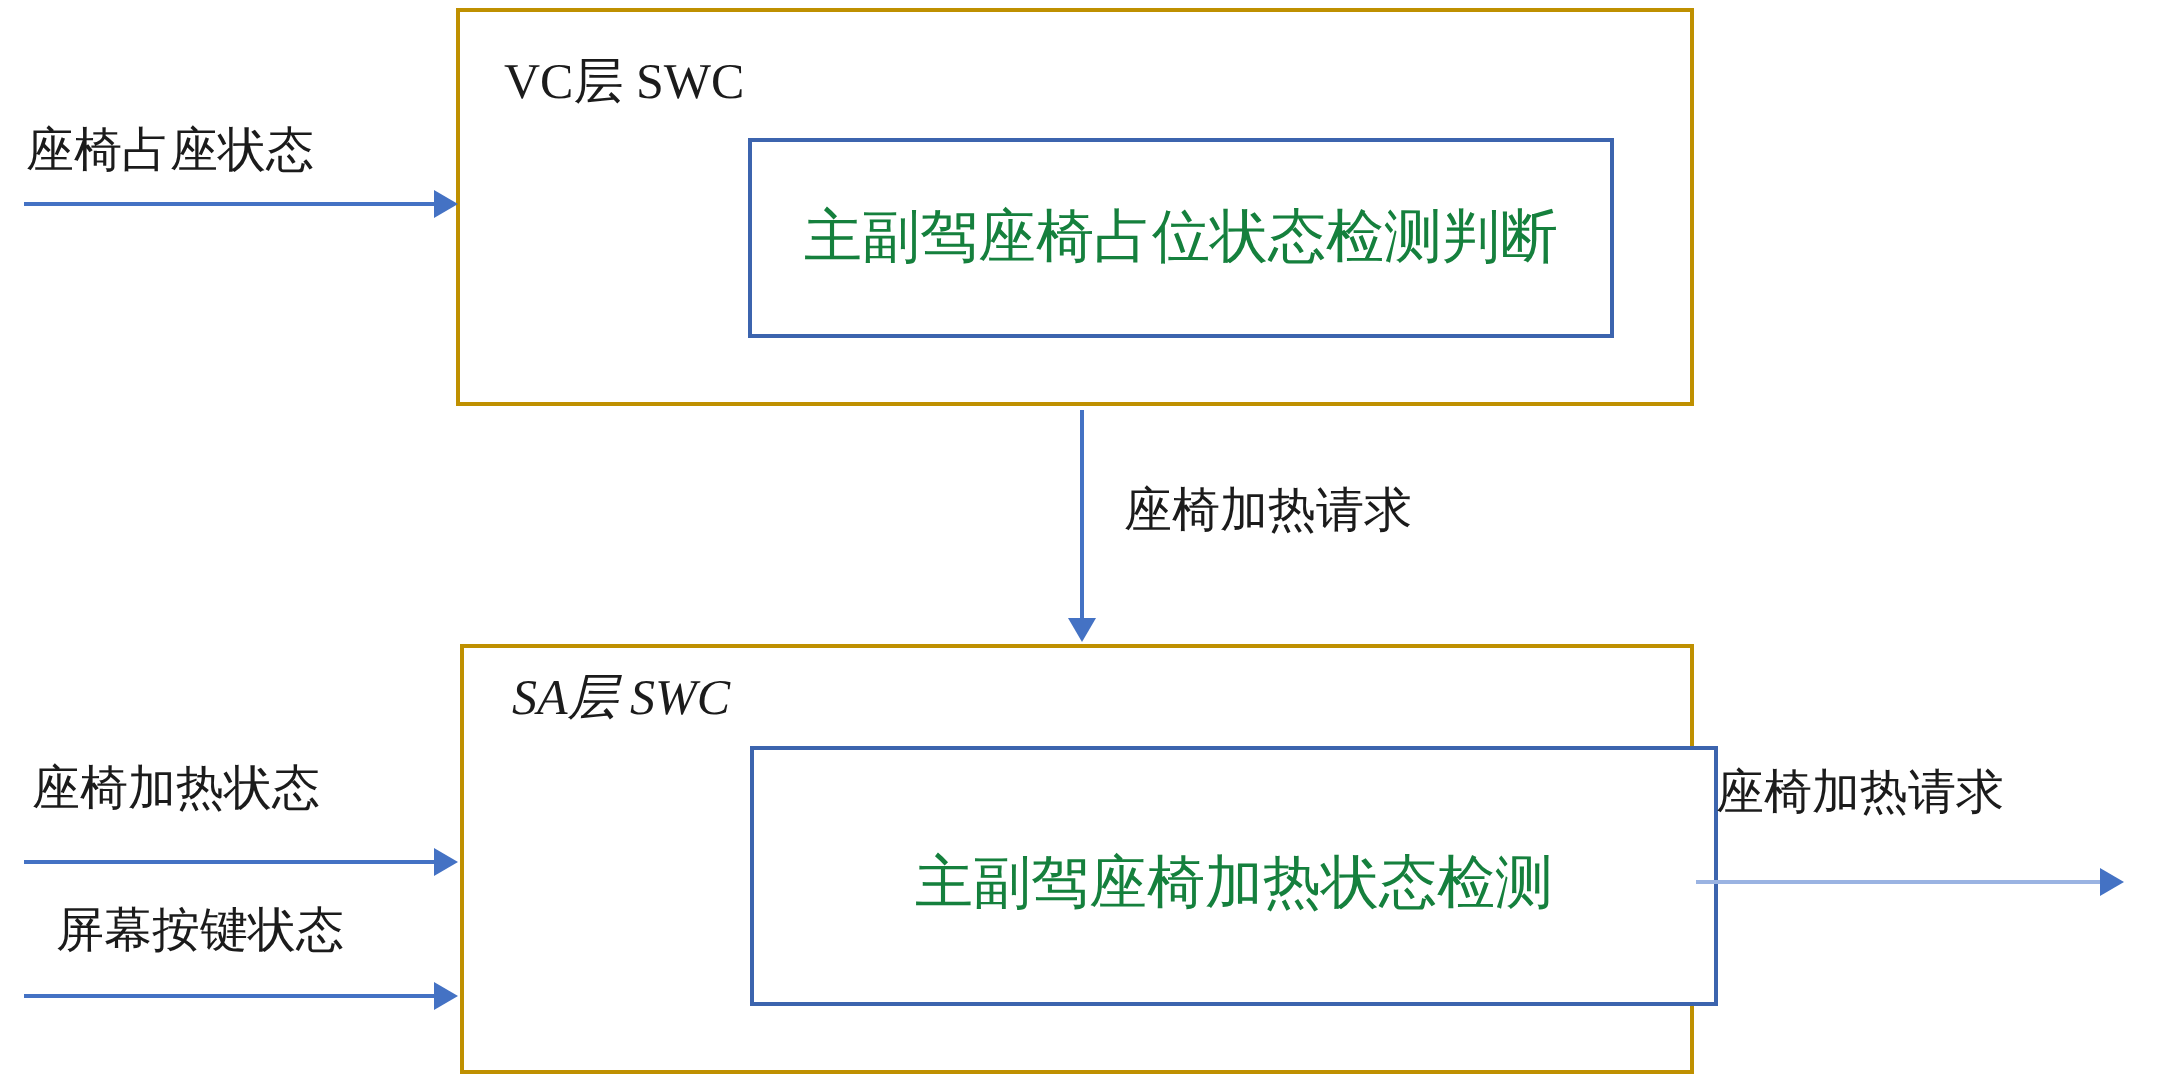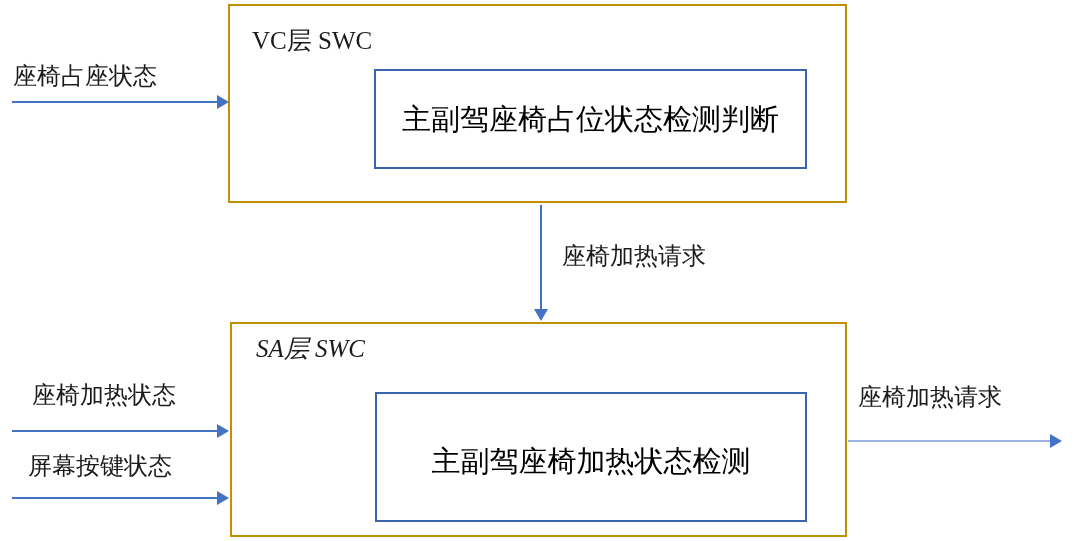--- a/index.html
+++ b/index.html
@@ -44,35 +44,35 @@
     border: 2px solid #3C64AE;
     background: #ffffff;
     box-sizing: border-box;
     display: flex;
     flex-direction: column;
     align-items: center;
     justify-content: center;
     text-align: center;
     font-size: 29px;
     line-height: 48px;
-    color: #000000;
+    color: #15803d;
   }
   .vc-inner { left: 374px; top: 69px;  width: 433px; height: 100px; }
-  .sa-inner { left: 375px; top: 392px; width: 432px; height: 130px; padding-top: 8px; }
+  .sa-inner { left: 375px; top: 373px; width: 484px; height: 130px; padding-top: 8px; }
 
   
   .edge-label {
     position: absolute;
     font-size: 24px;
     line-height: 33px;
     white-space: nowrap;
     color: #1b1b1b;
   }
   .lbl-occupancy   { left: 13px;  top: 59px;  }
-  .lbl-heat-state  { left: 16px;  top: 378px; margin-left: 16px; }
+  .lbl-heat-state  { left: 16px;  top: 378px; }
   .lbl-screen-key  { left: 28px;  top: 449px; }
   .lbl-mid-request { left: 562px; top: 239px; }
   .lbl-out-request { left: 858px; top: 380px; }
 
   
   .h-arrow {
     position: absolute;
     height: 0;
     border-top: 2px solid #4472C4;
   }

